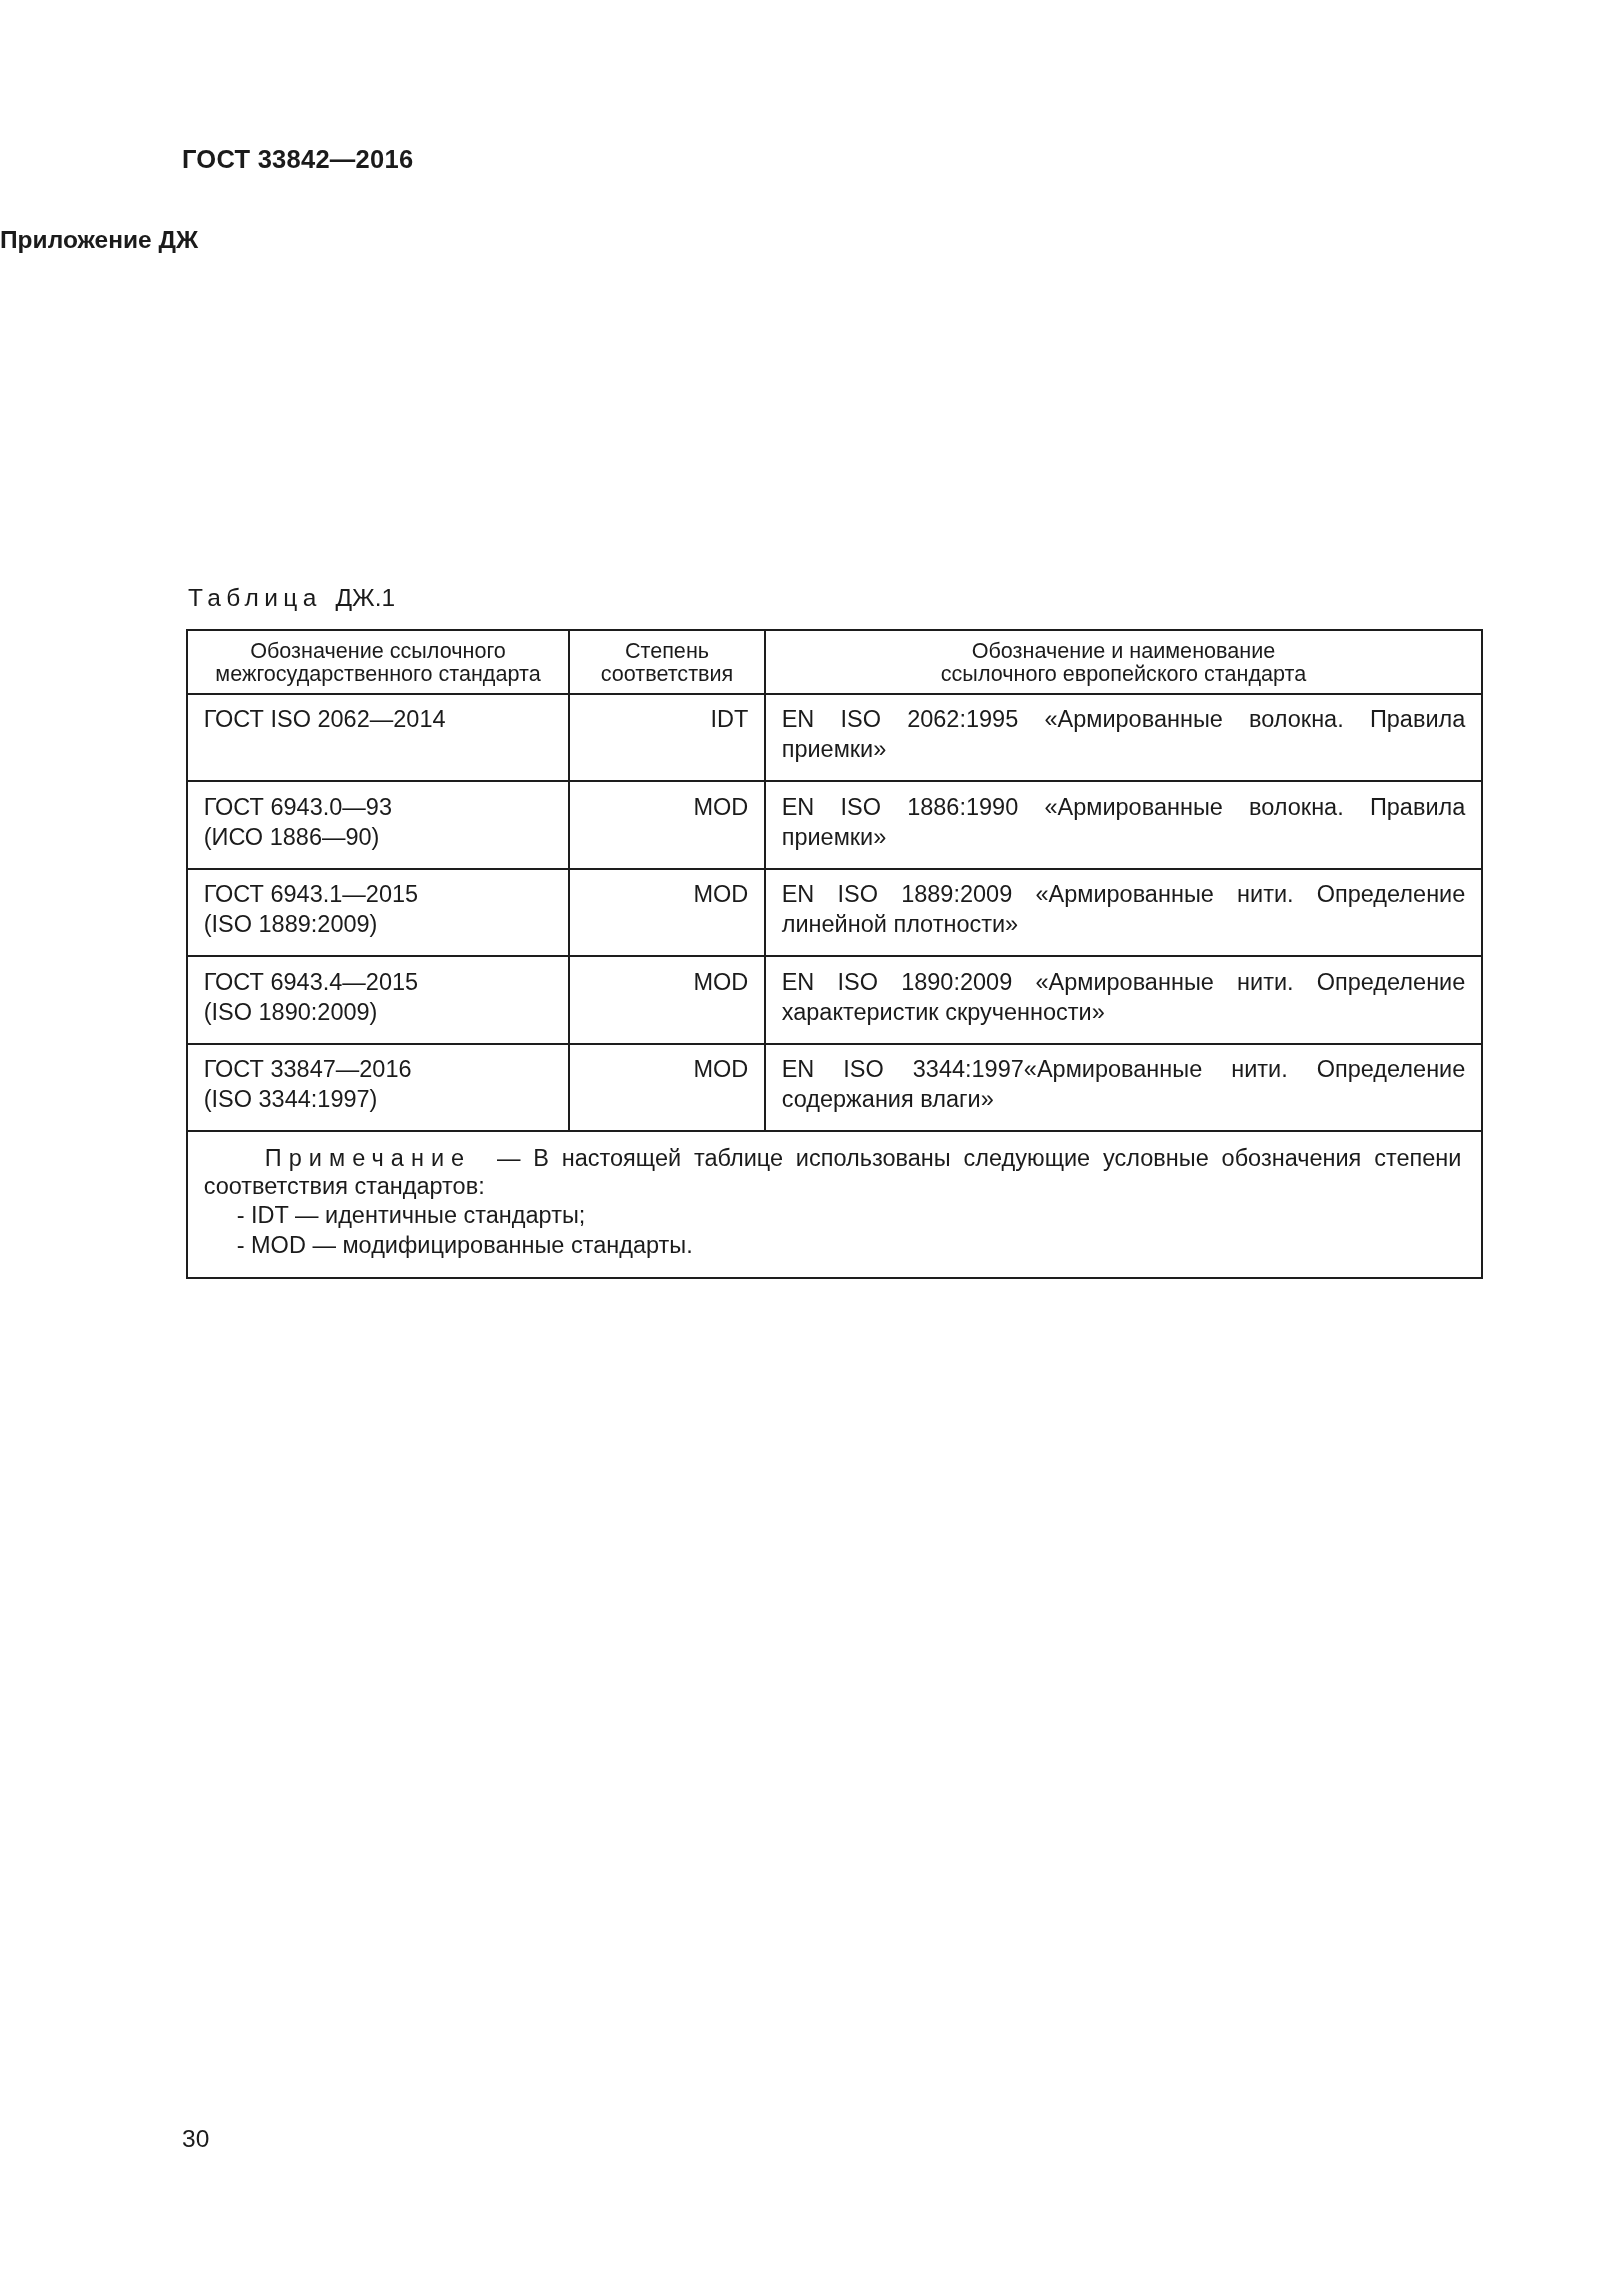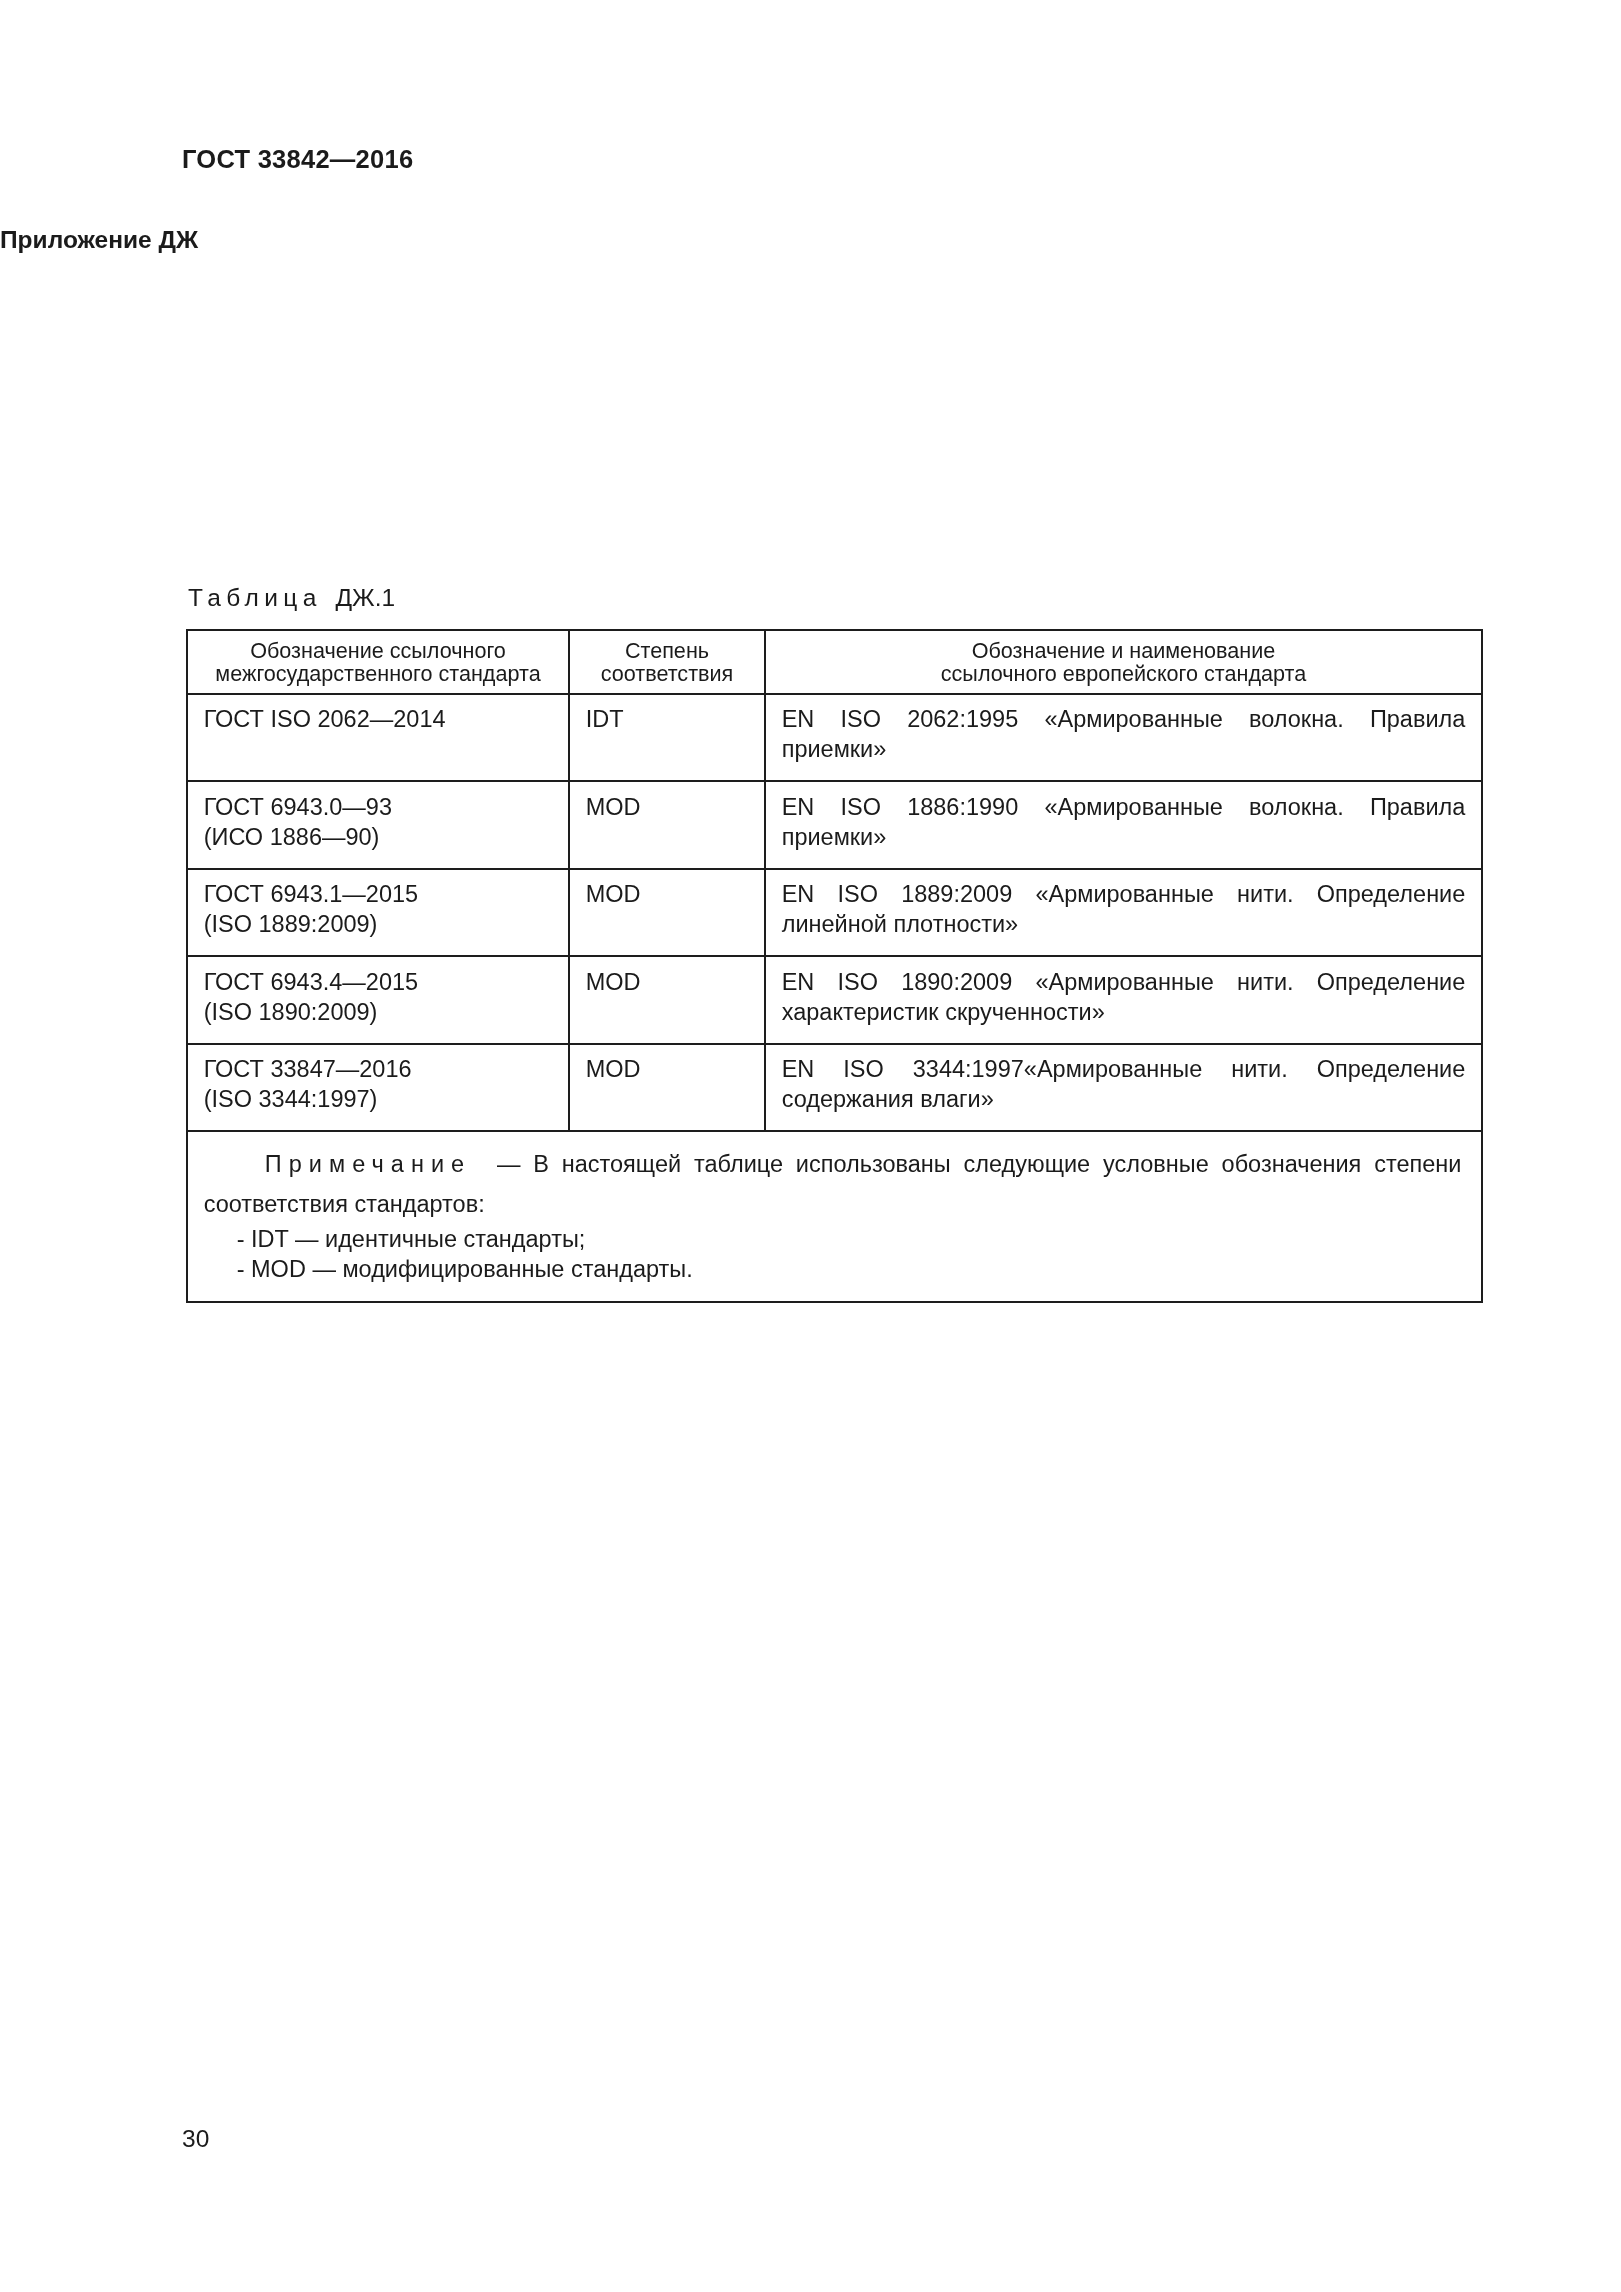--- a/index.html
+++ b/index.html
@@ -73,25 +73,25 @@
     vertical-align: middle;
     padding: 7.8px 5.9px;
     white-space: pre-line;
   }
   .std-table td {
     vertical-align: top;
     padding: 9.8px 15.7px 15.7px 15.7px;
     line-height: 30px;
   }
   .cell-standard { white-space: pre-line; padding-left: 17.6px; }
-  .cell-degree { text-align: left; }
+  .cell-degree { text-align: right; }
   .cell-description { text-align: justify; padding-right: 13.7px; }
 
   .note-cell { padding: 11.8px 19.6px 17.6px 15.7px !important; }
-  .note-par { text-indent: 61px; line-height: 40px; text-align: justify; }
+  .note-par { text-indent: 61px; line-height: 28px; text-align: justify; }
   .note-label { letter-spacing: 0.30em; }
   .note-item { padding-left: 33px; line-height: 30px; }
 
   .page-number {
     position: absolute;
     left: 182px;
     top: 2125px;
     font-size: 24.5px;
   }
 </style>

